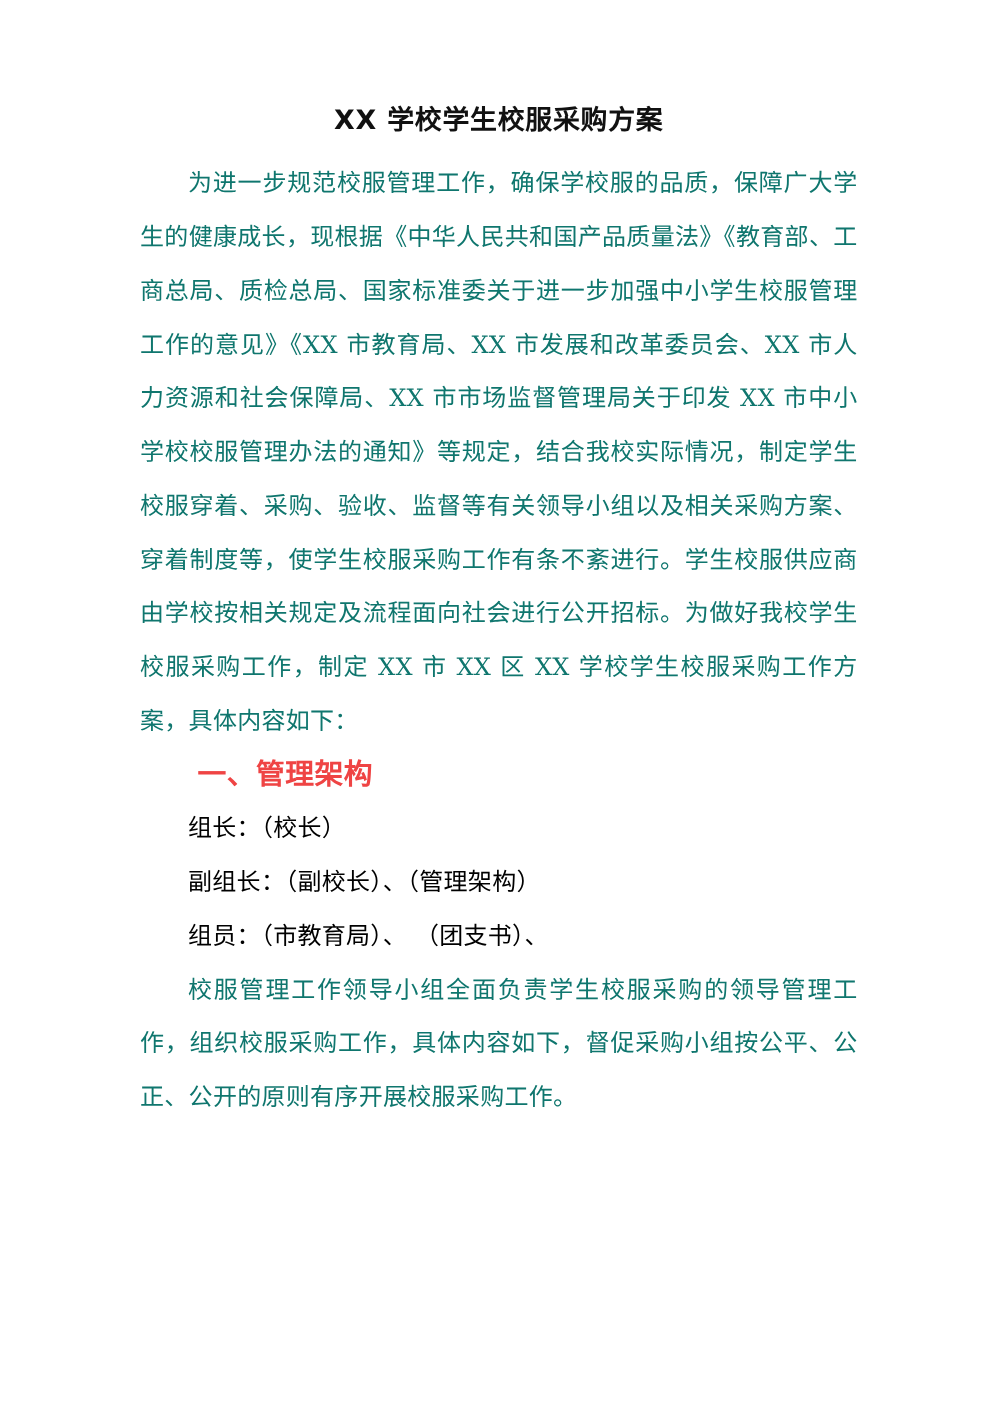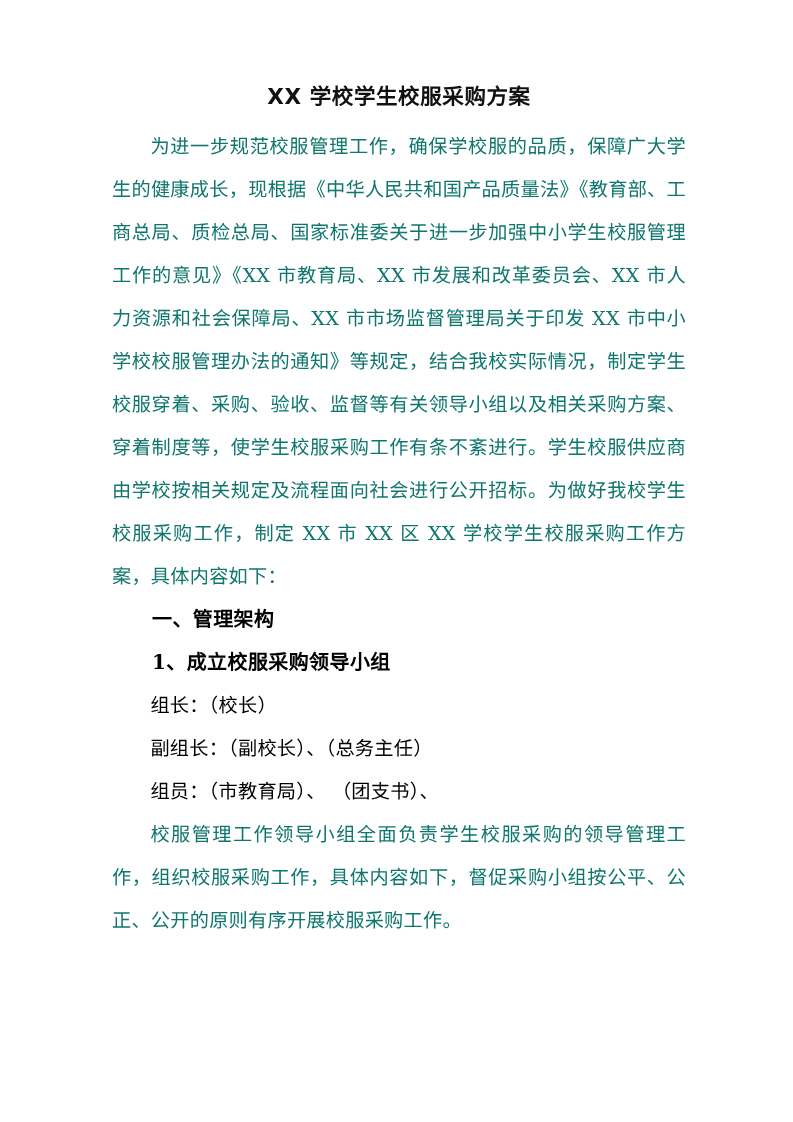--- a/index.html
+++ b/index.html
@@ -57,25 +57,25 @@
   }
 
   .para.indent {
     text-indent: 2em;
   }
 
   
   .heading {
     font-family: "DejaVu Serif", "Liberation Serif", serif;
     font-weight: 700;
-    font-size: 20px;
+    font-size: 23px;
     line-height: 43px;
     margin: 0;
     text-indent: 2em;
-    color: #000000;
+    color: #ef4444;
     letter-spacing: 0.4px;
     white-space: pre-wrap;
   }
 
   
   .roster {
     font-family: "DejaVu Serif", "Liberation Serif", serif;
     font-size: 19.2px;
     line-height: 43px;
     margin: 0;
@@ -91,25 +91,24 @@
 <div class="page">
 
   <div class="content">
 
     <h1 class="doc-title">XX 学校学生校服采购方案</h1>
 
     <p class="para indent">为进一步规范校服管理工作，确保学校服的品质，保障广大学生的健康成长，现根据《中华人民共和国产品质量法》《教育部、工商总局、质检总局、国家标准委关于进一步加强中小学生校服管理工作的意见》《XX 市教育局、XX 市发展和改革委员会、XX 市人力资源和社会保障局、XX 市市场监督管理局关于印发 XX 市中小学校校服管理办法的通知》等规定，结合我校实际情况，制定学生校服穿着、采购、验收、监督等有关领导小组以及相关采购方案、穿着制度等，使学生校服采购工作有条不紊进行。学生校服供应商由学校按相关规定及流程面向社会进行公开招标。为做好我校学生校服采购工作，制定 XX 市 XX 区 XX 学校学生校服采购工作方案，具体内容如下：</p>
 
     <p class="heading">一、管理架构</p>
 
-    <p class="heading">1、成立校服采购领导小组</p>
 
     <p class="roster">组长：（校长）</p>
 
-    <p class="roster">副组长：（副校长）、（总务主任）</p>
+    <p class="roster">副组长：（副校长）、（管理架构）</p>
 
     <p class="roster">组员：（市教育局）、 （团支书）、</p>
 
     <p class="para indent">校服管理工作领导小组全面负责学生校服采购的领导管理工作，组织校服采购工作，具体内容如下，督促采购小组按公平、公正、公开的原则有序开展校服采购工作。</p>
 
 
   </div>
 </div>
 
 </body></html>

